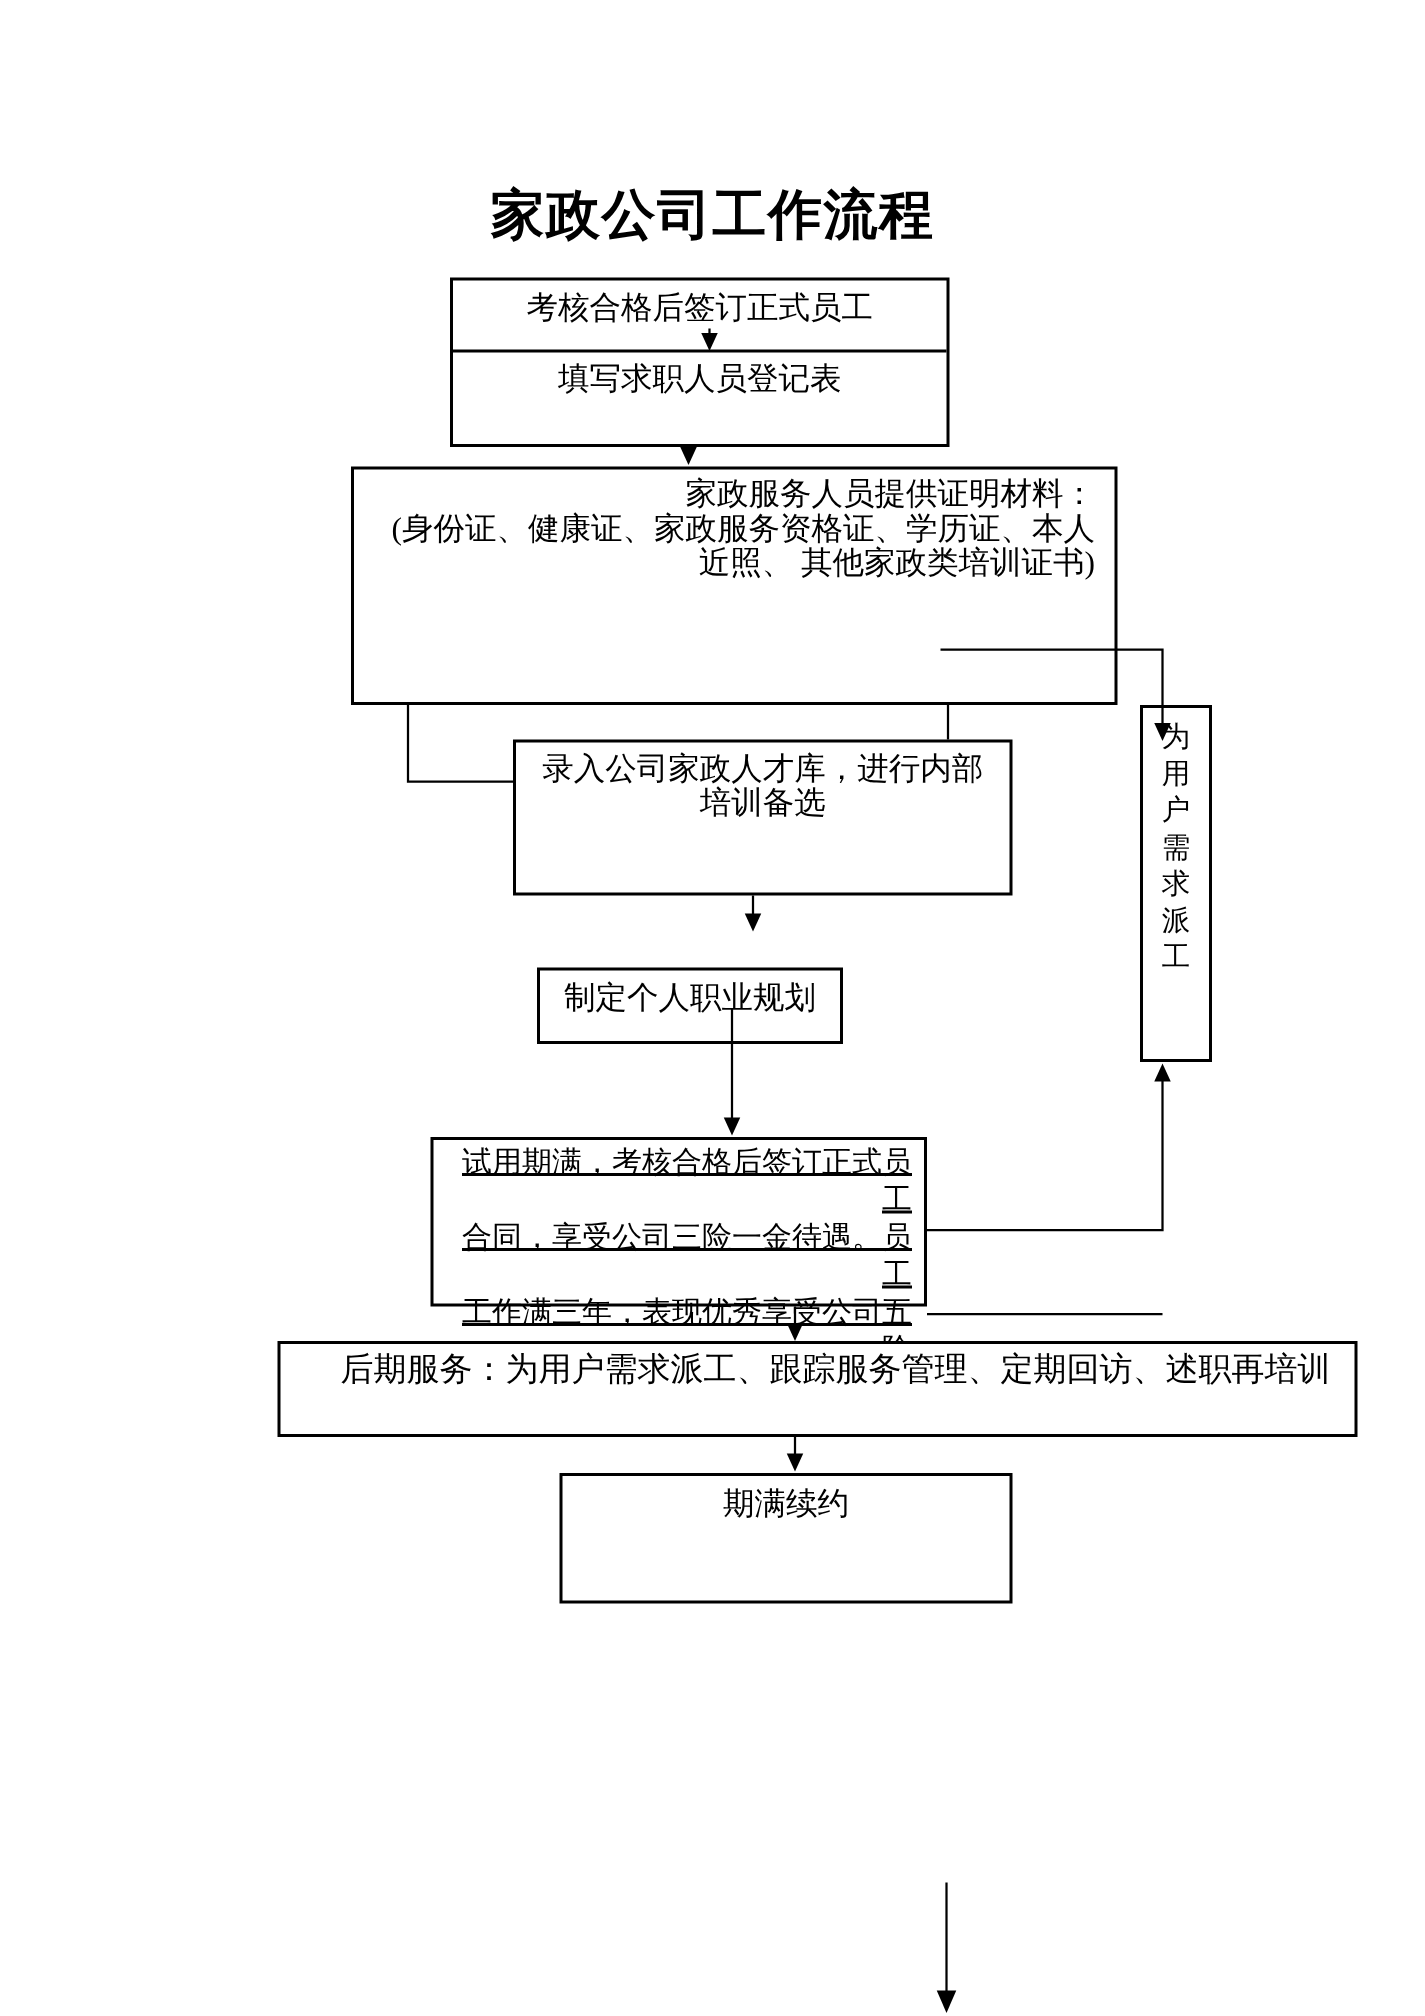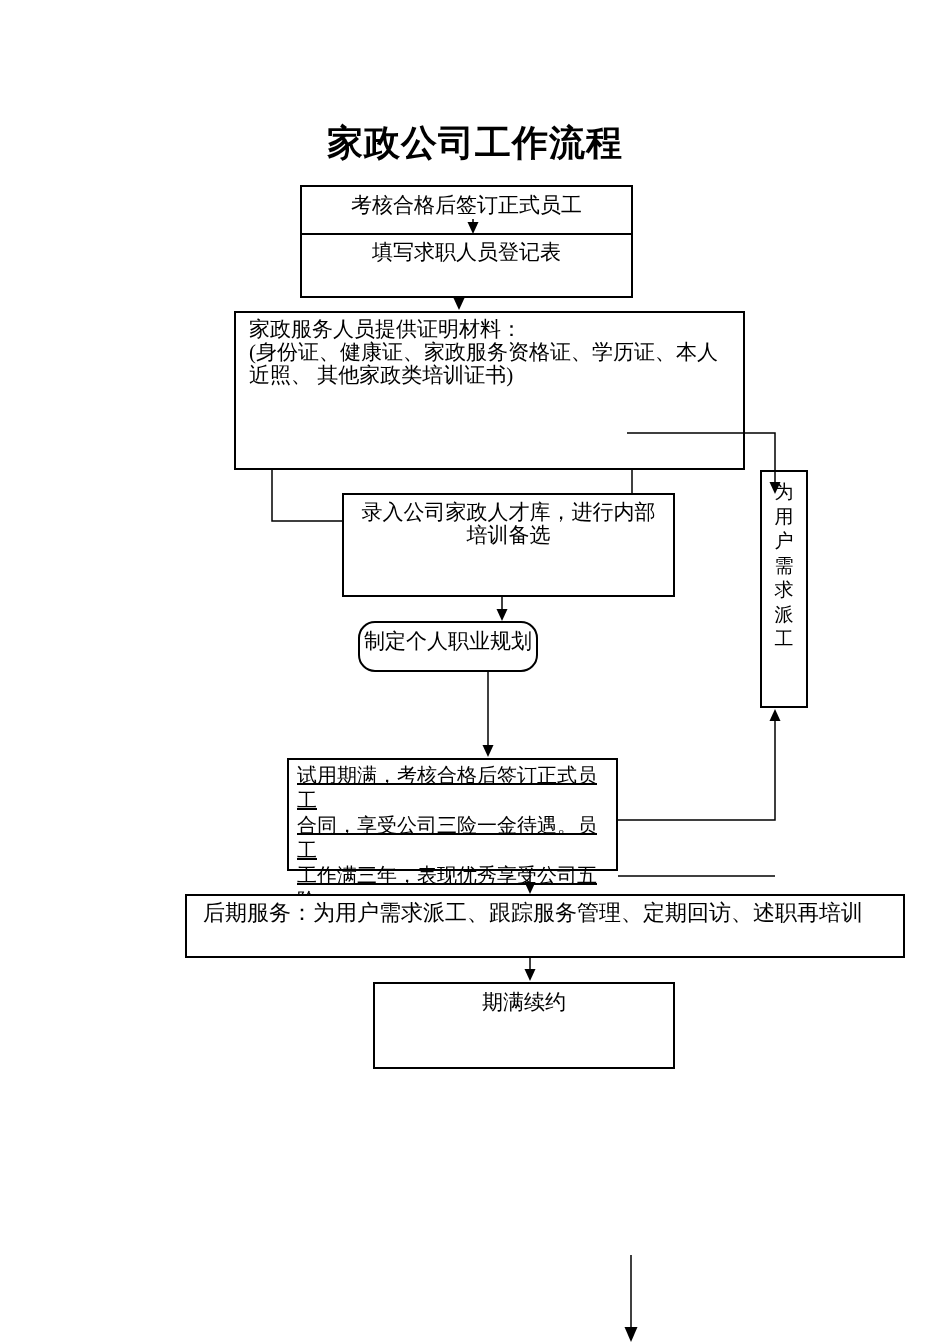--- a/index.html
+++ b/index.html
@@ -27,35 +27,36 @@
     position: absolute;
     border: 2px solid #000000;
     box-sizing: border-box;
     background: #ffffff;
     z-index: 1;
   }
   .btext {
     white-space: pre-line;
     font-size: 21px;
     line-height: 23px;
+    text-align: right;
   }
   .center { text-align: center; }
 
   
   .box-contact-register { left: 300px; top: 185px; width: 333px; height: 113px; }
   .cell-contact  { height: 48px; box-sizing: border-box; border-bottom: 2px solid #000; padding-top: 7px; }
   .cell-register { padding-top: 6px; }
 
   .box-certificates { left: 234px; top: 311px; width: 511px; height: 159px; }
   .box-certificates .btext { padding: 5px 13px; }
 
   .box-talent-pool { left: 342px; top: 493px; width: 333px; height: 104px; }
   .box-talent-pool .btext { padding-top: 6px; }
 
-  .box-career-plan { left: 358px; top: 621px; width: 180px; height: 51px; border-radius: 17px; }
+  .box-career-plan { left: 358px; top: 645px; width: 204px; height: 51px; }
   .box-career-plan .btext { padding-top: 7px; }
 
   .box-probation { left: 287px; top: 758px; width: 331px; height: 113px; }
   .box-probation .btext { padding: 3px 8px; font-size: 20px; line-height: 25px; text-decoration: underline; }
 
   .box-dispatch { left: 760px; top: 470px; width: 48px; height: 238px; }
   .box-dispatch .btext {
     width: 20px;
     margin: 0 auto;
     padding-top: 8px;

